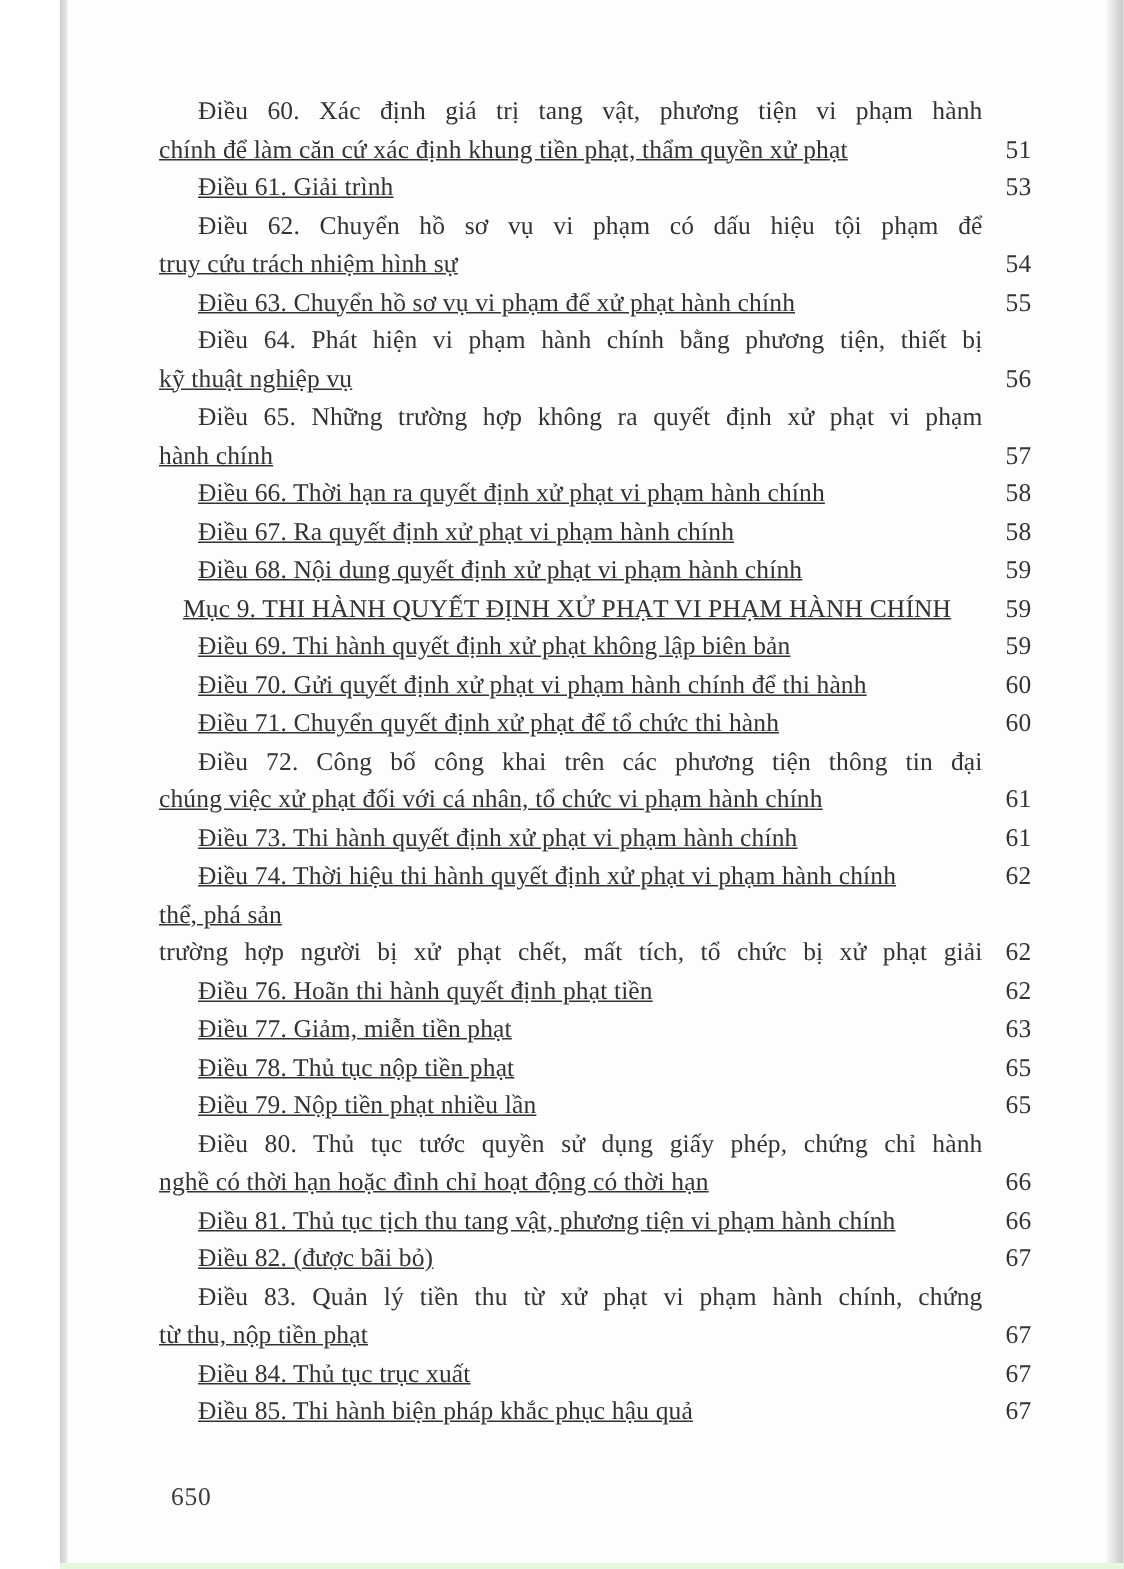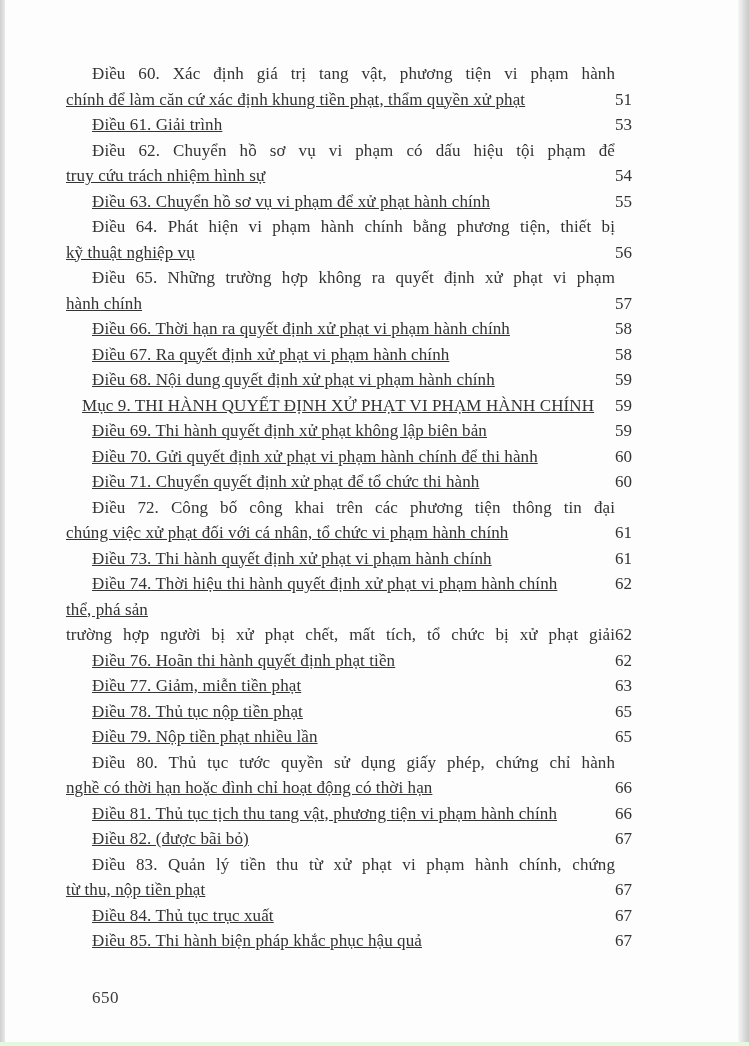--- a/index.html
+++ b/index.html
@@ -6,20 +6,21 @@
   body {
     width: 749px; height: 1046px;
     background: #ffffff;
     font-family: "Liberation Serif", "DejaVu Serif", serif;
     position: relative;
     overflow: hidden;
   }
   .page {
     position: absolute; inset: 0;
     background: #fdfdfd;
+    margin-left: 40px;
   }
   .edge-left {
     position: absolute; left: 0; top: 0; bottom: 0; width: 5px;
     background: linear-gradient(to right, #cfcfcf, #e9e9e9);
   }
   .edge-right {
     position: absolute; right: 0; top: 0; bottom: 0; width: 11px;
     background: linear-gradient(to right, #f6f6f6, #c8c8c8);
   }
   .edge-bottom {
@@ -33,34 +34,34 @@
     width: 597px;
     font-size: 17px;
     line-height: 25.5px;
     color: #333333;
     letter-spacing: 0.1px;
   }
   .entry { display: flex; align-items: flex-end; }
   .entry-text { width: 549px; }
   .entry-page {
     flex: 1 1 auto;
-    text-align: left;
+    text-align: center;
     white-space: nowrap;
   }
   .line {
     white-space: nowrap;
     text-align: justify;
     text-align-last: justify;
   }
   .line.last { text-align-last: left; text-decoration: underline; }
   .line.first { text-indent: 26px; }
   .entry.section .line.first { text-indent: 16px; }
   .footer-pagenum {
     position: absolute;
-    left: 92px; top: 988px;
+    left: 74px; top: 988px;
     font-size: 17px;
     color: #3c3c3c;
     letter-spacing: 0.5px;
   }
 </style>
 </head>
 <body>
 
 <div class="page">
   <div class="edge-left"></div>

